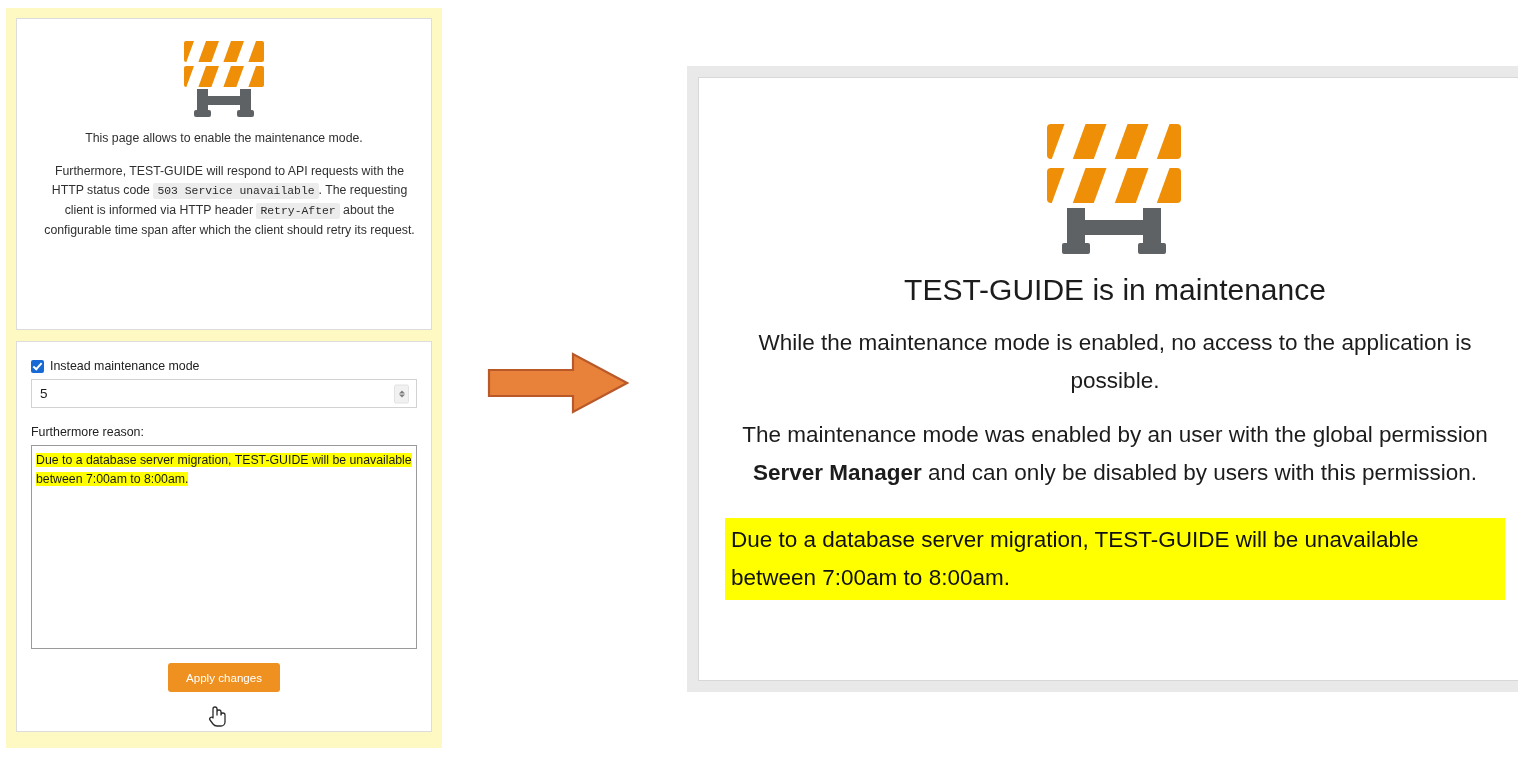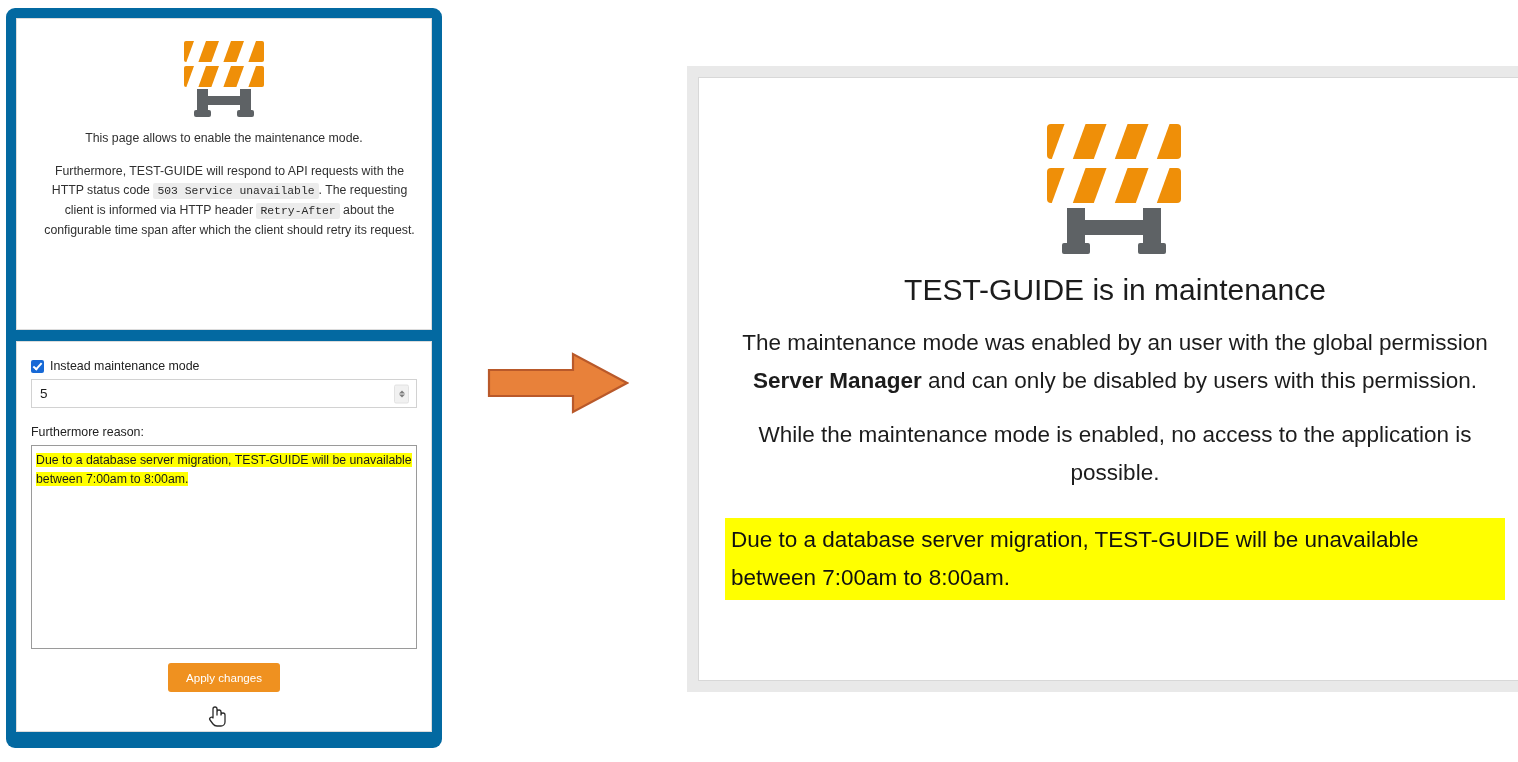--- a/index.html
+++ b/index.html
@@ -15,23 +15,22 @@
     overflow: hidden;
   }
 
   
   #left-panel {
     position: absolute;
     left: 6px;
     top: 8px;
     width: 436px;
     height: 740px;
-    background: #0369a1;
-    box-sizing: border-box;
-    border-radius: 9px;
+    background: #fef9c3;
+    box-sizing: border-box;
   }
   .card {
     background: #ffffff;
     border: 1px solid #dcdcdc;
     box-sizing: border-box;
     margin: 0 10px;
   }
   #info-card {
     margin-top: 10px;
     padding: 14px 14px 16px 14px;
@@ -358,23 +357,23 @@
       </div>
       <div class="leg" style="left:28px; top:84px; width:18px; height:40px;"></div>
       <div class="leg" style="left:104px; top:84px; width:18px; height:40px;"></div>
       <div class="crossbar" style="left:28px; top:96px; width:94px; height:15px;"></div>
       <div class="foot" style="left:23px; top:119px; width:28px; height:11px;"></div>
       <div class="foot" style="left:99px; top:119px; width:28px; height:11px;"></div>
     </div>
 
     <h1 id="maint-heading">TEST-GUIDE is in maintenance</h1>
 
+    <p class="big-p">While the maintenance mode is enabled, no access to the application is possible.</p>
+
     <p class="big-p">
       <span>The maintenance mode was enabled by an user with the global permission</span>
       <b>Server Manager</b>
       <span>and can only be disabled by users with this permission.</span>
     </p>
 
-    <p class="big-p">While the maintenance mode is enabled, no access to the application is possible.</p>
-
     <p id="reason-highlight">Due to a database server migration, TEST-GUIDE will be unavailable between 7:00am to 8:00am.</p>
   </div>
 </div>
 
 </body></html>

